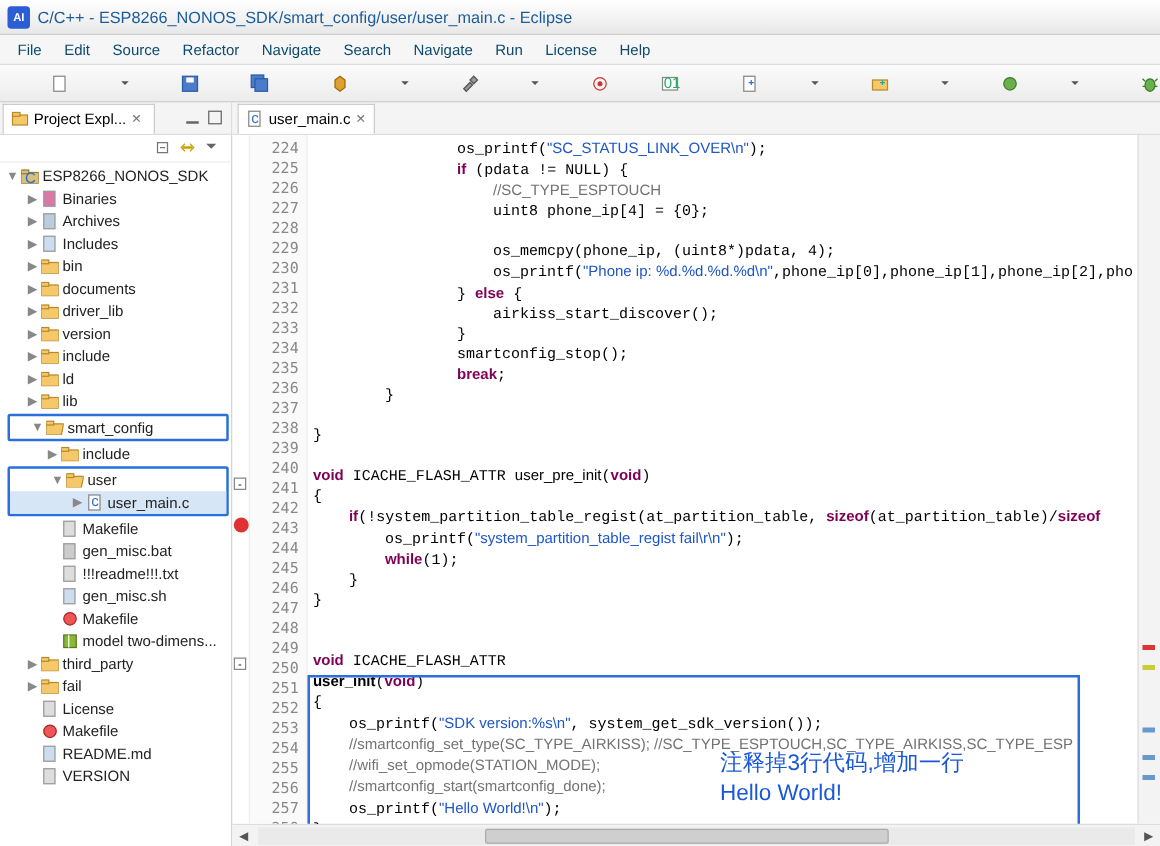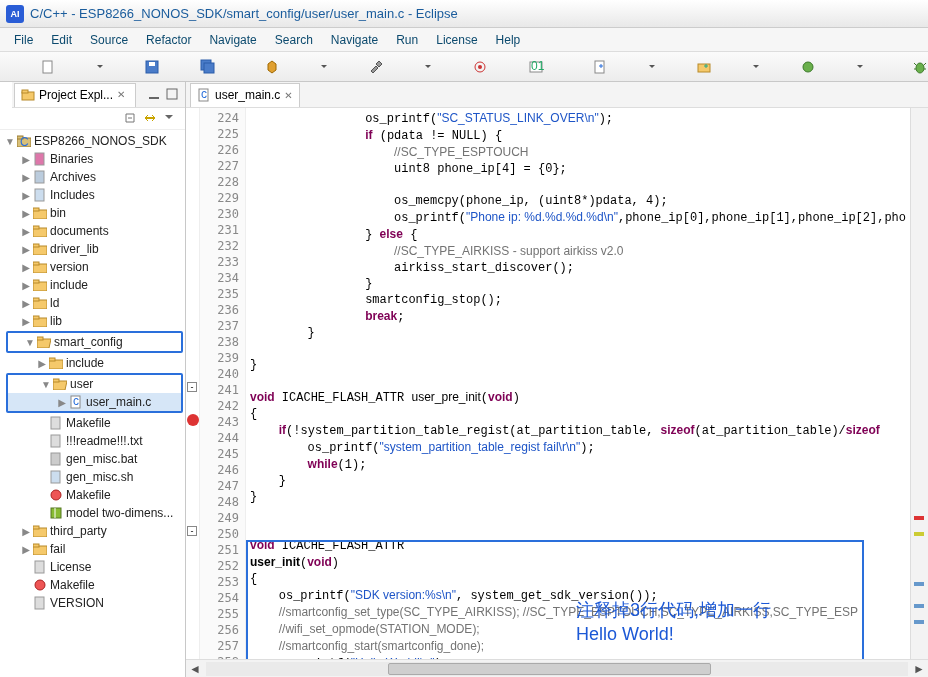--- a/index.html
+++ b/index.html
@@ -7,21 +7,21 @@
 .title-bar { background: linear-gradient(#ffffff,#e8e8e8); height: 28px; display: flex; align-items: center; padding: 0 6px; border-bottom: 1px solid #ccc; }
 .title-bar .icon-box { width: 18px; height: 18px; background: #2a5dd6; border-radius: 3px; display: flex; align-items: center; justify-content: center; color: #fff; font-size: 9px; font-weight: bold; margin-right: 6px; }
 .title-bar .title { color: #1a5c9c; font-size: 13px; }
 .menu-bar { background: #f6f6f6; height: 24px; display: flex; align-items: center; padding: 0 6px; gap: 2px; border-bottom: 1px solid #ddd; }
 .menu-bar .mi { padding: 2px 8px; color: #0c4a6e; cursor: default; }
 .tool-bar { background: linear-gradient(#fbfbfb,#ececec); height: 30px; display: flex; align-items: center; padding: 0 4px; gap: 4px; border-bottom: 1px solid #c8c8c8; overflow: hidden; }
 .tbico { width: 18px; height: 18px; display: inline-flex; align-items: center; justify-content: center; border-radius: 2px; margin-left: 36px; }
 .sep { width: 1px; height: 20px; background: #ccc; margin: 0 2px; }
 .main { flex: 1; display: flex; overflow: hidden; }
 .left-panel { width: 196px; background: #fff; border-right: 1px solid #c8c8c8; display: flex; flex-direction: column; }
-.view-tabs { height: 26px; display: flex; align-items: center; border-bottom: 1px solid #ddd; background: #f4f4f4; margin-left: 12px; }
+.view-tabs { height: 26px; display: flex; align-items: center; border-bottom: 1px solid #ddd; background: #f4f4f4; }
 .view-tab { display: flex; align-items: center; gap: 4px; padding: 2px 6px; background: #fff; border: 1px solid #ccc; border-bottom: none; height: 24px; margin-left: 2px; }
 .view-tab-close { width: 12px; height: 12px; }
 .view-actions { margin-left: auto; display: flex; gap: 2px; padding-right: 4px; }
 .view-actions .act { width: 16px; height: 16px; }
 .view-subbar { height: 22px; display: flex; align-items: center; justify-content: flex-end; gap: 4px; padding: 0 6px; border-bottom: 1px solid #eee; }
 .view-subbar .act { width: 16px; height: 16px; }
 .tree { flex: 1; overflow: auto; padding: 2px 0 2px 4px; font-size: 12px; color: #222; }
 .row { display: flex; align-items: center; height: 18px; white-space: nowrap; }
 .row .tw { width: 12px; text-align: center; color: #888; font-size: 10px; }
 .row .fico { width: 16px; height: 14px; display: inline-flex; align-items: center; justify-content: center; margin-right: 2px; }
@@ -499,33 +499,33 @@
             <svg width="14" height="14">
               <rect x="2" y="1" width="9" height="12" fill="#ddd" stroke="#999"></rect>
             </svg>
           </span>
           <span>Makefile</span>
         </div>
         <div class="row" style="padding-left: 32px;">
           <span class="tw"></span>
           <span class="fico">
             <svg width="14" height="14">
+              <rect x="2" y="1" width="9" height="12" fill="#ccc" stroke="#999"></rect>
+            </svg>
+          </span>
+          <span>gen_misc.bat</span>
+        </div>
+        <div class="row" style="padding-left: 32px;">
+          <span class="tw"></span>
+          <span class="fico">
+            <svg width="14" height="14">
               <rect x="2" y="1" width="9" height="12" fill="#ddd" stroke="#999"></rect>
             </svg>
           </span>
           <span>!!!readme!!!.txt</span>
-        </div>
-        <div class="row" style="padding-left: 32px;">
-          <span class="tw"></span>
-          <span class="fico">
-            <svg width="14" height="14">
-              <rect x="2" y="1" width="9" height="12" fill="#ccc" stroke="#999"></rect>
-            </svg>
-          </span>
-          <span>gen_misc.bat</span>
         </div>
         <div class="row" style="padding-left: 32px;">
           <span class="tw"></span>
           <span class="fico">
             <svg width="14" height="14">
               <rect x="2" y="1" width="9" height="12" fill="#cde" stroke="#999"></rect>
             </svg>
           </span>
           <span>gen_misc.sh</span>
         </div>
@@ -578,20 +578,29 @@
           <span>License</span>
         </div>
         <div class="row" style="padding-left: 16px;">
           <span class="tw"></span>
           <span class="fico">
             <svg width="14" height="14">
               <circle cx="7" cy="7" r="5" fill="#e55" stroke="#a22"></circle>
             </svg>
           </span>
           <span>Makefile</span>
+        </div>
+        <div class="row" style="padding-left: 16px;">
+          <span class="tw"></span>
+          <span class="fico">
+            <svg width="14" height="14">
+              <rect x="2" y="1" width="9" height="12" fill="#cde" stroke="#999"></rect>
+            </svg>
+          </span>
+          <span>README.md</span>
         </div>
         <div class="row" style="padding-left: 16px;">
           <span class="tw"></span>
           <span class="fico">
             <svg width="14" height="14">
               <rect x="2" y="1" width="9" height="12" fill="#ddd" stroke="#999"></rect>
             </svg>
           </span>
           <span>VERSION</span>
         </div>
@@ -617,21 +626,20 @@
         </div>
       <div class="gutter" id="gutter">224<br>225<br>226<br>227<br>228<br>229<br>230<br>231<br>232<br>233<br>234<br>235<br>236<br>237<br>238<br>239<br>240<br>241<br>242<br>243<br>244<br>245<br>246<br>247<br>248<br>249<br>250<br>251<br>252<br>253<br>254<br>255<br>256<br>257<br>258<br>259<br></div>
       <div class="code" id="code">                os_printf(<span class="str">"SC_STATUS_LINK_OVER\n"</span>);
                 <span class="kw">if</span> (pdata != NULL) {
                     <span class="cmt">//SC_TYPE_ESPTOUCH</span>
                     uint8 phone_ip[4] = {0};
 
                     os_memcpy(phone_ip, (uint8*)pdata, 4);
                     os_printf(<span class="str">"Phone ip: %d.%d.%d.%d\n"</span>,phone_ip[0],phone_ip[1],phone_ip[2],pho
                 } <span class="kw">else</span> {
-                    <span class="cmt">//SC_TYPE_AIRKISS - support airkiss v2.0</span>
                     airkiss_start_discover();
                 }
                 smartconfig_stop();
                 <span class="kw">break</span>;
         }
 
 }
 
 <span class="kw">void</span> ICACHE_FLASH_ATTR <span class="fn" style="font-weight:normal">user_pre_init</span>(<span class="kw">void</span>)
 {

